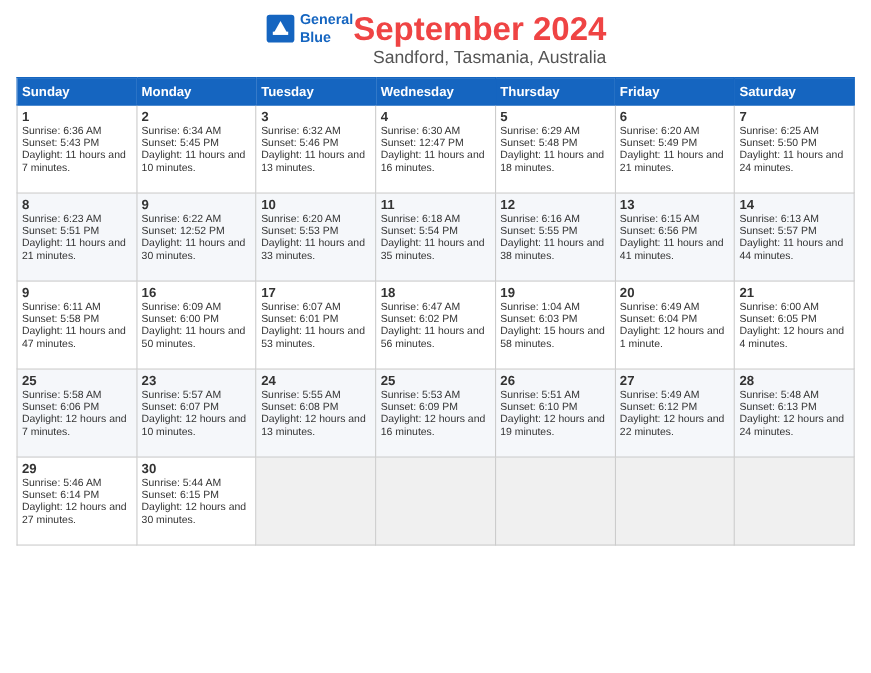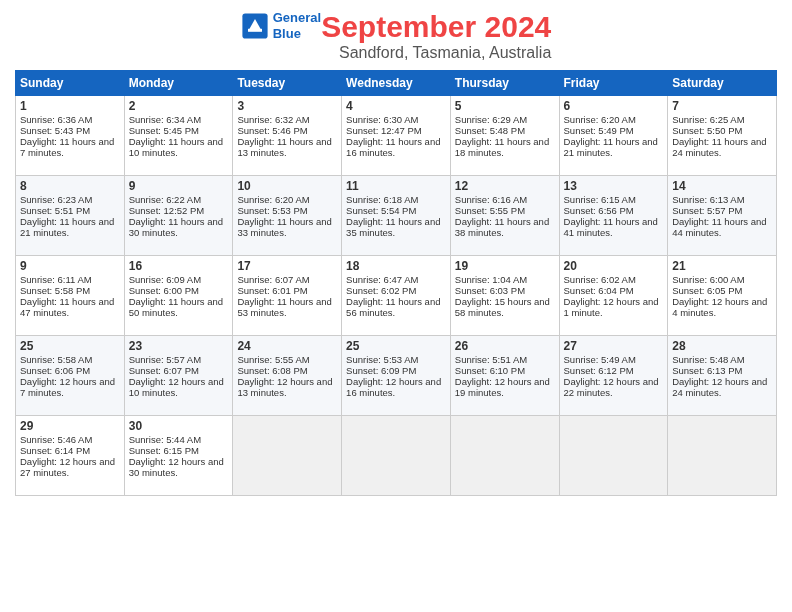--- a/index.html
+++ b/index.html
@@ -237,21 +237,21 @@
     <span>Daylight: 11 hours and 56 minutes.</span>
   </td>
           <td>
     <span class="day-number">19</span>
     <span>Sunrise: 1:04 AM</span><br>
     <span>Sunset: 6:03 PM</span><br>
     <span>Daylight: 15 hours and 58 minutes.</span>
   </td>
           <td>
     <span class="day-number">20</span>
-    <span>Sunrise: 6:02 AM</span><br>
+    <span>Sunrise: 6:49 AM</span><br>
     <span>Sunset: 6:04 PM</span><br>
     <span>Daylight: 12 hours and 1 minute.</span>
   </td>
           <td>
     <span class="day-number">21</span>
     <span>Sunrise: 6:00 AM</span><br>
     <span>Sunset: 6:05 PM</span><br>
     <span>Daylight: 12 hours and 4 minutes.</span>
   </td>
         </tr>

